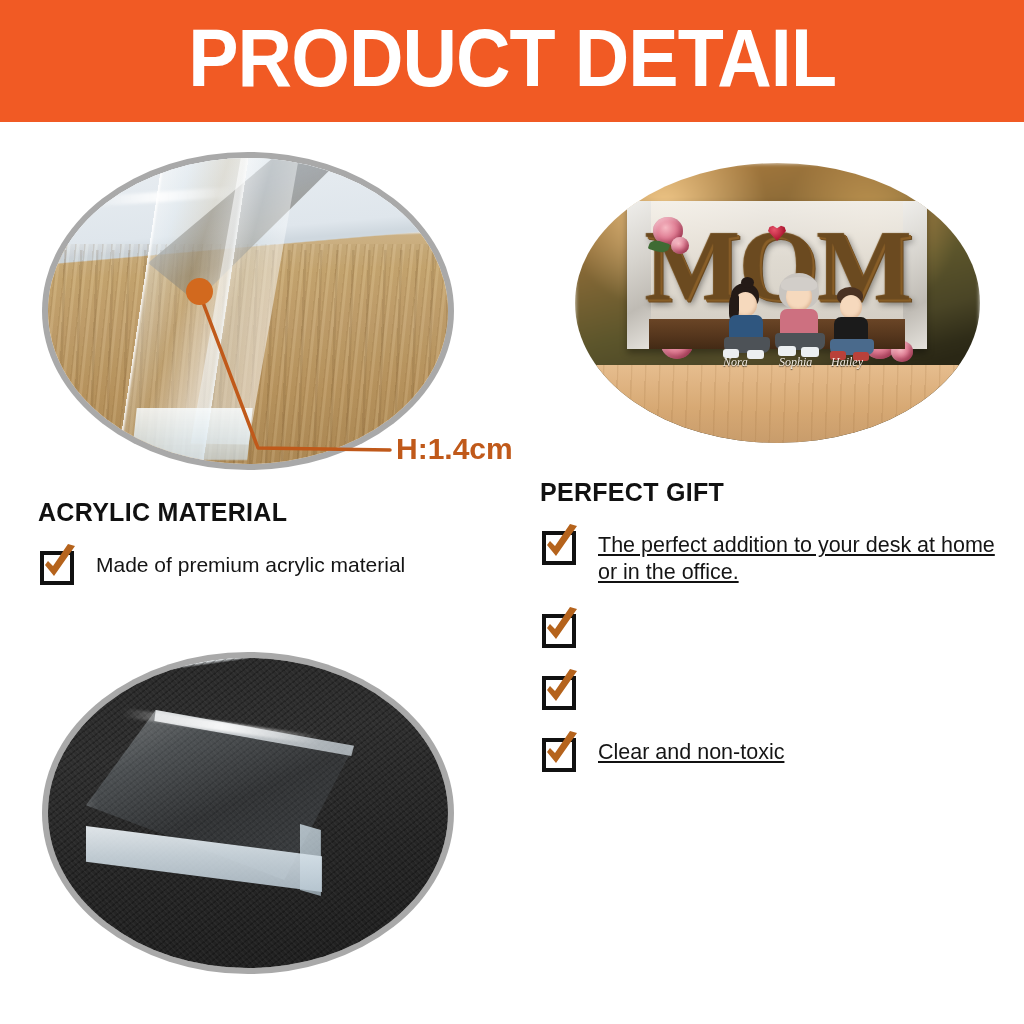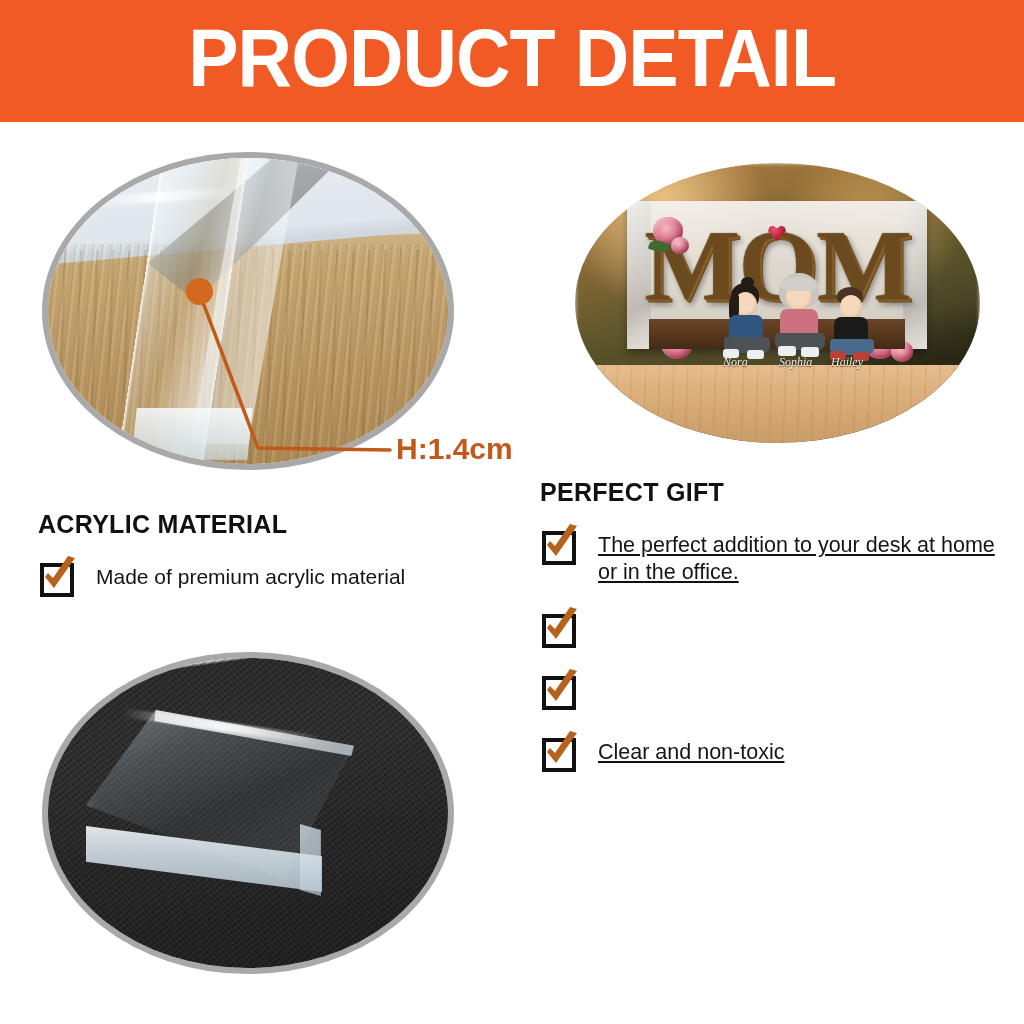--- a/index.html
+++ b/index.html
@@ -401,21 +401,20 @@
     letter-spacing: 0px;
     white-space: nowrap;
   }
 
   
   .col-left {
     position: absolute;
     left: 38px;
     top: 498px;
     width: 480px;
-    margin-top: 12px;
   }
   .col-right {
     position: absolute;
     left: 540px;
     top: 478px;
     width: 462px;
   }
   .section-heading {
     font-size: 25px;
     font-weight: 700;

